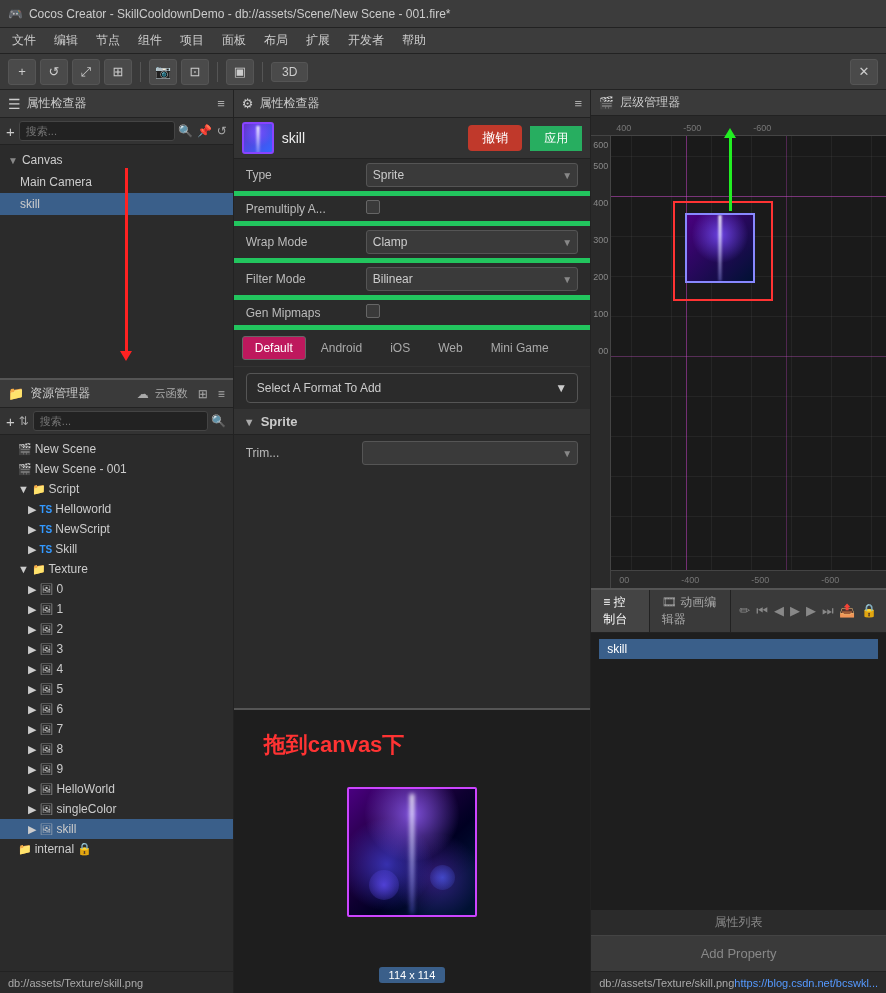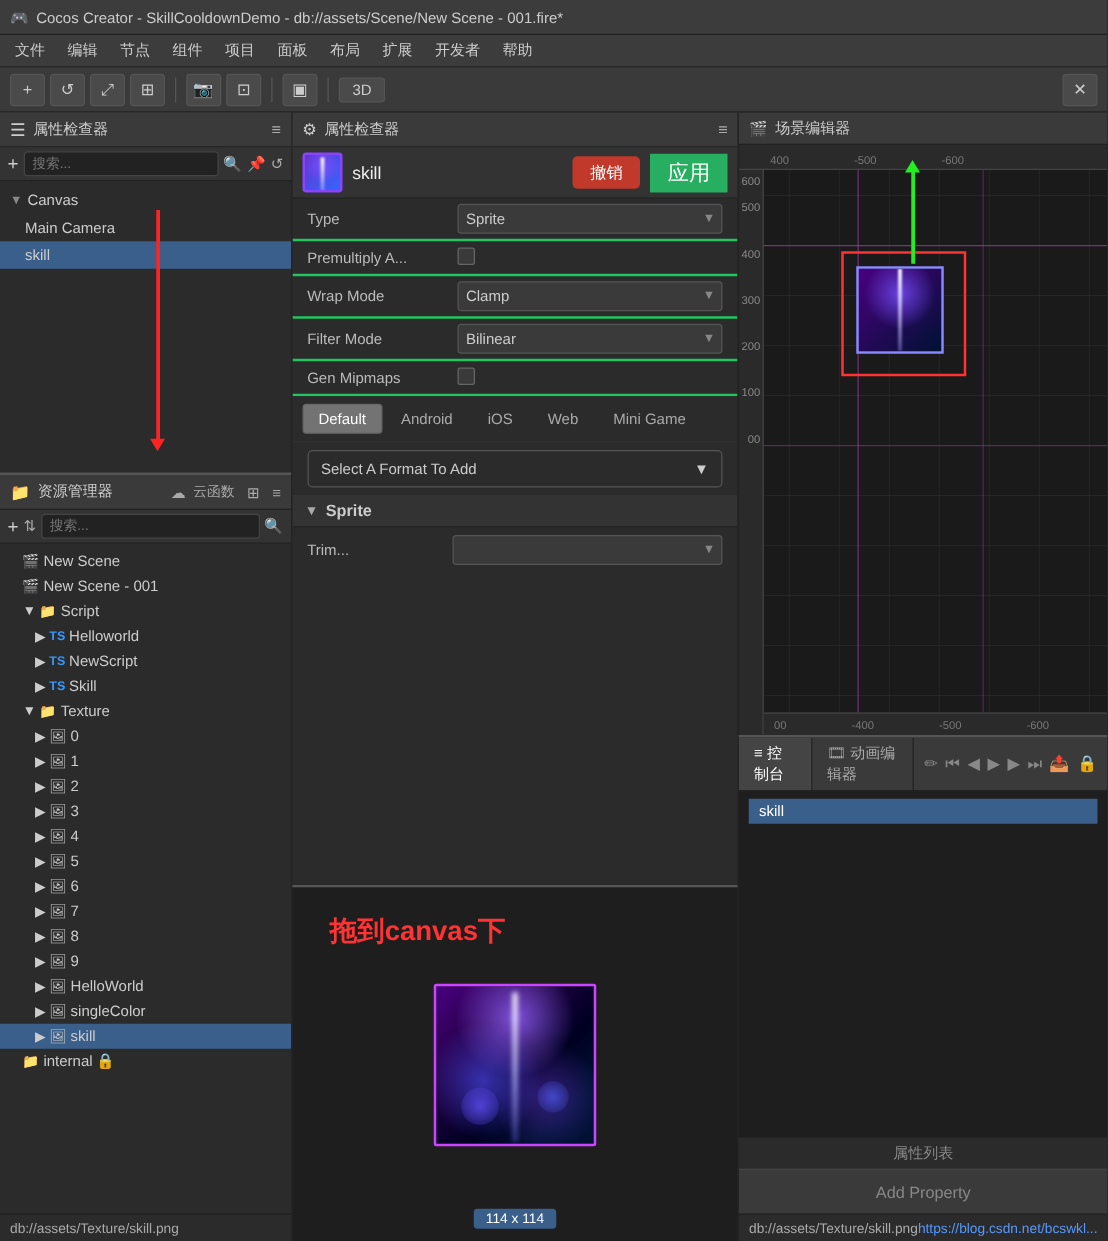--- a/index.html
+++ b/index.html
@@ -249,30 +249,30 @@
       padding: 4px 14px;
       font-size: 13px;
       cursor: pointer;
     }
     .btn-apply {
       background: #27ae60;
       color: white;
       border: none;
       border-radius: 0;
       padding: 4px 14px;
-      font-size: 17px;
+      font-size: 12px;
       cursor: pointer;
     }
 
     
     .prop-row {
       display: flex;
       align-items: center;
       padding: 4px 12px;
-      border-bottom: 2px solid #22c55e;
+      border-bottom: 5px solid #22c55e;
       min-height: 28px;
       justify-content: center;
     }
     .prop-label { width: 120px; font-size: 12px; color: #bbb; flex-shrink: 0; }
     .prop-value { flex: 1; }
     .prop-select {
       width: 100%;
       background: #3a3a3a;
       border: 1px solid #555;
       border-radius: 3px;
@@ -319,21 +319,21 @@
       flex-shrink: 0;
     }
     .tab-btn {
       padding: 4px 12px;
       font-size: 12px;
       border-radius: 3px;
       cursor: pointer;
       border: 1px solid transparent;
     }
     .tab-btn.active {
-      background: #737373;
+      background: #be185d;
       color: #fff;
       border-color: #666;
     }
     .tab-btn:not(.active) {
       color: #aaa;
     }
 
     
     .format-dropdown-row {
       padding: 6px 12px;
@@ -930,21 +930,21 @@
       <div class="texture-size-badge">114 x 114</div>
     </div>
 
   </div>
 
   <div class="right-panel">
 
     <div class="scene-editor">
       <div class="scene-header">
         <span>🎬</span>
-        <span>场景编辑器</span>
+        <span>层级管理器</span>
       </div>
       <div class="scene-canvas">
         <div class="grid-bg"></div>
 
         <div class="ruler-top">
           <div style="display:flex;align-items:flex-end;padding-left:25px;gap:52px;">
             <span class="ruler-num">400</span>
             <span class="ruler-num">-500</span>
             <span class="ruler-num">-600</span>
           </div>

